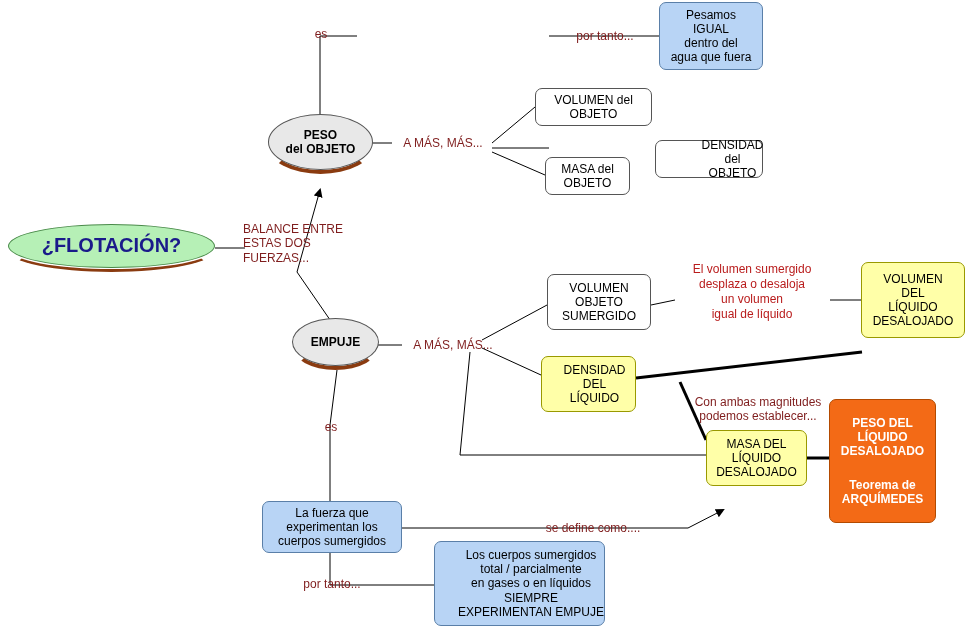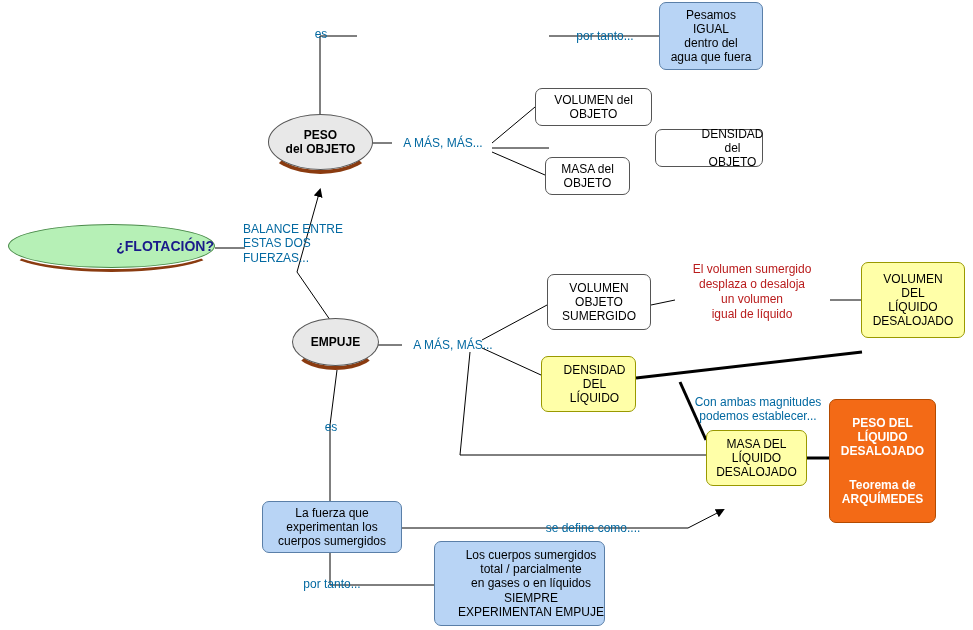--- a/index.html
+++ b/index.html
@@ -74,31 +74,31 @@
     position: absolute;
     border-radius: 50%;
     border: 3px solid #8a3b10;
     border-top-color: transparent;
     border-left-color: transparent;
     border-right-color: transparent;
     box-sizing: border-box;
   }
   .label {
     position: absolute;
-    color: #0369a1;
+    color: #7f1d1d;
     text-align: center;
     line-height: 1.2;
   }
   .label-red {
     color: #b91c1c;
     text-align: center;
     line-height: 1.25;
   }
   .t12 { font-size: 12px; }
-  .t19 { font-size: 14px; justify-content: flex-end; }
+  .t19 { font-size: 20px; }
 </style>
 </head>
 <body>
 
 <div id="canvas">
 
   <svg class="edges" viewBox="0 0 973 630">
     <defs>
       <marker id="arrow" markerWidth="9" markerHeight="9" refX="7" refY="4.5" orient="auto">
         <path d="M0,0 L9,4.5 L0,9 z" fill="#000000"></path>
@@ -182,21 +182,21 @@
 en gases o en líquidos
 SIEMPRE
 EXPERIMENTAN EMPUJE</span>
   </div>
 
   <div class="node box box-white t12" style="left:535px; top:88px; width:117px; height:38px;">
     <span style="white-space:pre-line;">VOLUMEN del
 OBJETO</span>
   </div>
 
-  <div class="node box box-white t12" style="left:655px; top:129px; width:108px; height:38px;padding-left:47px;">
+  <div class="node box box-white t12" style="left:655px; top:140px; width:108px; height:38px;padding-left:47px;">
     <span style="white-space:pre-line;">DENSIDAD del
 OBJETO</span>
   </div>
 
   <div class="node box box-white t12" style="left:545px; top:157px; width:85px; height:38px;">
     <span style="white-space:pre-line;">MASA del
 OBJETO</span>
   </div>
 
   <div class="node box box-white t12" style="left:547px; top:274px; width:104px; height:56px;">

